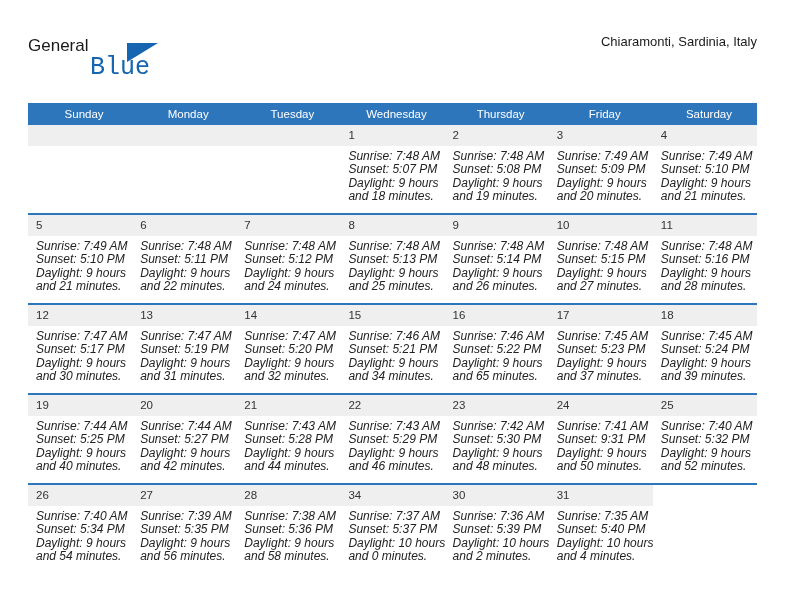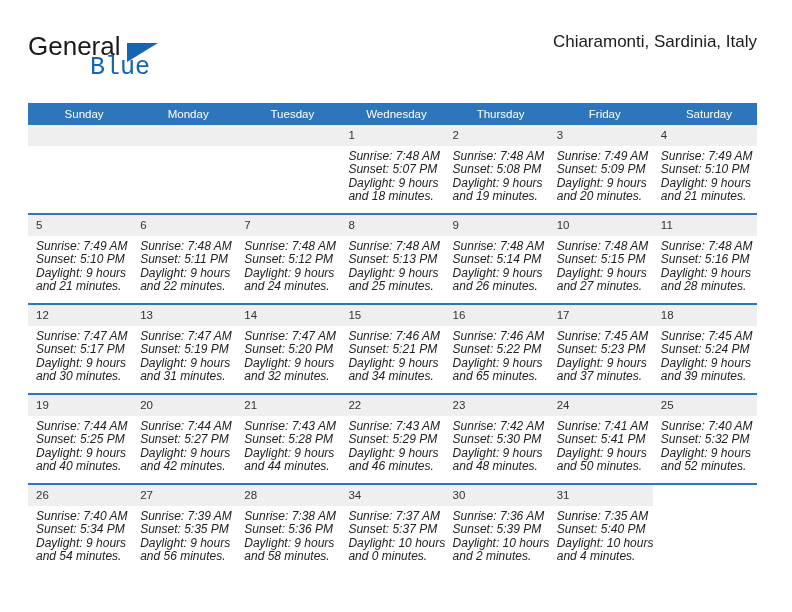--- a/index.html
+++ b/index.html
@@ -34,21 +34,21 @@
     position: absolute;
     left: 0px;
     top: 6px;
     width: 180px;
     height: 60px;
   }
   .logo-general {
     position: absolute;
     left: 0;
     top: 0;
-    font-size: 26px;
+    font-size: 17px;
     letter-spacing: 0px;
     color: #1a1a1a;
     font-family: "Liberation Sans", sans-serif;
     line-height: 28px;
   }
   .logo-blue {
     position: absolute;
     left: 62px;
     top: 22px;
     font-size: 25px;
@@ -74,21 +74,21 @@
   }
   .month-title {
     font-size: 27px;
     color: #1a1a1a;
     line-height: 34px;
     white-space: nowrap;
     font-weight: normal;
     margin: 0;
   }
   .location {
-    font-size: 17px;
+    font-size: 13px;
     color: #1a1a1a;
     line-height: 20px;
     margin-top: 6px;
     white-space: nowrap;
   }
 
   
   .calendar {
     position: absolute;
     left: 28px;
@@ -474,21 +474,21 @@
               <div>Daylight: 9 hours</div>
               <div>and 48 minutes.</div>
             </div>
           </div>
         </td>
         <td>
           <div class="daybox">
             <span class="daynum">24</span>
             <div class="info">
               <div>Sunrise: 7:41 AM</div>
-              <div>Sunset: 5:41 PM</div>
+              <div>Sunset: 9:31 PM</div>
               <div>Daylight: 9 hours</div>
               <div>and 50 minutes.</div>
             </div>
           </div>
         </td>
         <td>
           <div class="daybox">
             <span class="daynum">25</span>
             <div class="info">
               <div>Sunrise: 7:40 AM</div>

